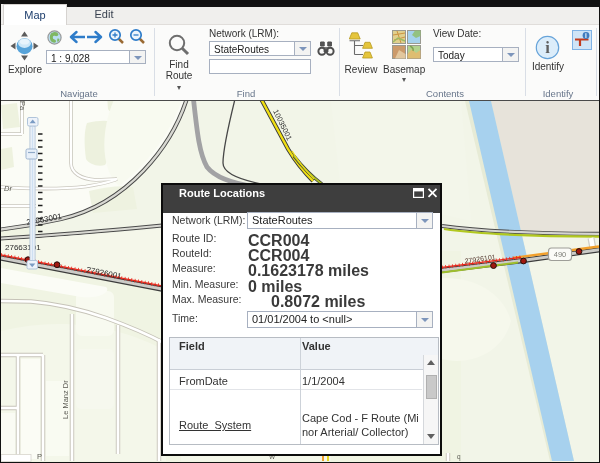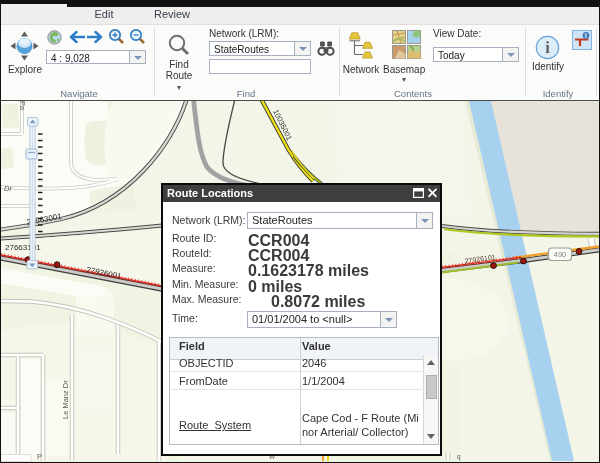--- a/index.html
+++ b/index.html
@@ -20,39 +20,39 @@
 .combo .cbtn { position:absolute; right:0; top:0; bottom:0; width:16px; background:#f3f3f2; border-left:1px solid #a7b0c0; }
 .rcombo { height:15px; font-size:10px; }
 .rcombo .ct { top:1.5px; }
 .rcombo .arr-dn { top:5px; }
 .arr-dn { position:absolute; width:0; height:0; border-left:4px solid transparent; border-right:4px solid transparent; border-top:4.5px solid #7d95bb; left:3.5px; top:6px; }
 .btxt { position:absolute; font-size:10px; color:#333; text-align:center; }
 
 #map { position:absolute; left:0; top:97px; width:598px; height:361px; }
 
 #dlg { position:absolute; left:160px; top:179px; width:281px; height:273px; background:#fff; border:2px solid #0c0c0c; }
-#dlg-title { position:absolute; left:0; top:0; right:0; height:17px; background:#3e3e3e; color:#fff; font-size:11px; font-weight:bold; line-height:17px; padding-left:4px; }
+#dlg-title { position:absolute; left:0; top:0; right:0; height:28px; background:#3e3e3e; color:#fff; font-size:11px; font-weight:bold; line-height:17px; padding-left:16px; }
 .dl { position:absolute; left:9px; font-size:10.5px; color:#3a3a3a; }
 .dv { position:absolute; left:85px; font-size:16px; color:#3a3a3a;font-weight:bold; }
 #dtable { position:absolute; left:6px; top:152px; width:270px; height:108px; border:1px solid #b7bcc3; background:#fff; }
-#dthead { position:absolute; left:0; top:0; right:0; height:22px; background:#f0f3f7; border-bottom:1px solid #c9ced6; font-size:11px; font-weight:bold; color:#333; }
+#dthead { position:absolute; left:0; top:0; right:0; height:32px; background:#f0f3f7; border-bottom:1px solid #c9ced6; font-size:11px; font-weight:bold; color:#333; }
 .trow { position:absolute; left:0; right:16px; height:17px; border-bottom:1px solid #e2e4e8; font-size:11px; color:#333; }
 .tc1 { position:absolute; left:9px; top:2px; }
 .tc2 { position:absolute; left:132px; top:2px; }
 #dscroll { position:absolute; right:0; top:17px; bottom:0; width:15px; background:#f6f6f6; border-left:1px solid #d5d8dc; }
 .sarr { position:absolute; left:3px; width:0; height:0; border-left:4px solid transparent; border-right:4px solid transparent; }
 </style>
 </head>
 <body>
 <div id="app">
 
   <div id="tabs">
     <div style="position:absolute;left:66px;top:0;width:532px;height:2.5px;background:#121212;"></div>
+    <div class="tab" id="tab-map">Map</div>
     <div class="tab" style="left:66px;width:74px;">Edit</div>
-    <div class="tab" style="left:140px;width:62px;">Review</div>
   </div>
 
   <div id="ribbon">
 
     <svg style="position:absolute;left:7px;top:4px;" width="33" height="34" viewBox="0 0 33 34">
       <polygon points="16.5,2.5 20,7.5 13,7.5" fill="#5c5c5c"></polygon>
       <polygon points="16.5,31.5 20,26.5 13,26.5" fill="#5c5c5c"></polygon>
       <polygon points="2.5,17 7.5,13.5 7.5,20.5" fill="#5c5c5c"></polygon>
       <polygon points="30.5,17 25.5,13.5 25.5,20.5" fill="#5c5c5c"></polygon>
       <circle cx="16.5" cy="17.2" r="8" fill="#57a3d9"></circle>
@@ -79,21 +79,21 @@
       <line x1="10.5" y1="10.5" x2="15" y2="15" stroke="#9a6a33" stroke-width="2.5"></line>
       <circle cx="7" cy="7" r="5.2" fill="#ecf4fb" stroke="#2e7cc9" stroke-width="1.7"></circle>
       <path d="M4.5,7 H9.5 M7,4.5 V9.5" stroke="#2e7cc9" stroke-width="1.3"></path>
     </svg>
     <svg style="position:absolute;left:128px;top:3px;" width="17" height="17" viewBox="0 0 17 17">
       <line x1="10.5" y1="10.5" x2="15" y2="15" stroke="#9a6a33" stroke-width="2.5"></line>
       <circle cx="7" cy="7" r="5.2" fill="#ecf4fb" stroke="#2e7cc9" stroke-width="1.7"></circle>
       <path d="M4.5,7 H9.5" stroke="#2e7cc9" stroke-width="1.3"></path>
     </svg>
     <div class="combo rcombo" style="left:45px;top:25px;width:100px;height:14px;">
-      <span class="ct">4 : 9,028</span>
+      <span class="ct">1 : 9,028</span>
       <span class="cbtn">
           <span class="arr-dn"></span>
         </span>
     </div>
     <div class="grplabel" style="left:38px;">Navigate</div>
     <div class="sep" style="left:153px;"></div>
 
     <svg style="position:absolute;left:166px;top:8px;" width="24" height="24" viewBox="0 0 24 24">
       <circle cx="10" cy="10" r="7.2" fill="none" stroke="#6e6e6e" stroke-width="2"></circle>
       <line x1="15.2" y1="15.2" x2="21" y2="21" stroke="#6e6e6e" stroke-width="3"></line>
@@ -117,21 +117,21 @@
     </svg>
     <div class="grplabel" style="left:205px;">Find</div>
     <div class="sep" style="left:338px;"></div>
 
     <svg style="position:absolute;left:346px;top:7px;" width="30" height="28" viewBox="0 0 30 28">
       <path d="M7.5,9 V22.5 M7.5,13.5 H16 M7.5,22.5 H16 M2.5,8.7 H13" stroke="#6a6a6a" stroke-width="1.1" fill="none"></path>
       <polygon points="4.8,0.8 10.7,0.8 13.2,7 2.3,7" fill="#e5c53c" stroke="#b89a20" stroke-width="0.8"></polygon>
       <polygon points="18,10.3 23,10.3 25.4,16.3 15.6,16.3" fill="#e5c53c" stroke="#b89a20" stroke-width="0.8"></polygon>
       <polygon points="18,20 23,20 25.4,26 15.6,26" fill="#e5c53c" stroke="#b89a20" stroke-width="0.8"></polygon>
     </svg>
-    <div class="btxt" style="left:340px;top:39px;width:40px;">Network</div>
+    <div class="btxt" style="left:340px;top:39px;width:40px;">Review</div>
     <svg style="position:absolute;left:391px;top:5px;" width="29" height="29" viewBox="0 0 29 29">
       <rect x="0.5" y="0.5" width="13" height="13" fill="#e0d08e" stroke="#9a9a90" stroke-width="1"></rect>
       <path d="M1,5 L13,3 M2,10 L13,7 M5,1 L9,13" stroke="#cc9440" stroke-width="1"></path>
       <path d="M1,12 L6,8 L13,11" stroke="#9dba62" stroke-width="1.5" fill="none"></path>
       <rect x="15.5" y="0.5" width="13" height="13" fill="#a5d2ec" stroke="#9a9a90" stroke-width="1"></rect>
       <path d="M15.5,0.5 H23 L20,5 L24,8 L28.5,6 V0.5 Z" fill="#8fbf6f" opacity="0.85"></path>
       <rect x="0.5" y="15.5" width="13" height="13" fill="#cb9a6a" stroke="#9a9a90" stroke-width="1"></rect>
       <path d="M13.5,15.5 V24 L7,20 L3,28.5 H13.5 Z" fill="#e2c79e"></path>
       <rect x="15.5" y="15.5" width="13" height="13" fill="#b2d28e" stroke="#9a9a90" stroke-width="1"></rect>
       <path d="M15.5,24 L20,19 L24,23 L28.5,20 V28.5 H15.5 Z" fill="#e8b86a" opacity="0.8"></path>
@@ -139,21 +139,21 @@
     </svg>
     <div class="btxt" style="left:382px;top:39px;width:42px;">Basemap</div>
     <div class="btxt" style="left:382px;top:50px;width:42px;color:#555;font-size:8px;">▾</div>
     <div class="rlab" style="left:432px;top:3px;">View Date:</div>
     <div class="combo rcombo" style="left:432px;top:22px;width:86px;">
       <span class="ct">Today</span>
       <span class="cbtn">
           <span class="arr-dn"></span>
         </span>
     </div>
-    <div class="grplabel" style="left:372px;text-align:center;">Contents</div>
+    <div class="grplabel" style="left:404px;text-align:center;">Contents</div>
     <div class="sep" style="left:524px;"></div>
 
     <svg style="position:absolute;left:534px;top:10px;" width="25" height="25" viewBox="0 0 25 25">
       <circle cx="12.5" cy="12.5" r="11.2" fill="#dcedfa" stroke="#66a3d9" stroke-width="1.2"></circle>
       <text x="12.5" y="18" font-family="Liberation Serif, serif" font-size="16.5" fill="#5f5f5f" text-anchor="middle" font-weight="bold">i</text>
     </svg>
     <div class="btxt" style="left:528px;top:36px;width:38px;">Identify</div>
     <svg style="position:absolute;left:571px;top:5px;" width="20" height="20" viewBox="0 0 20 20">
       <rect x="0.5" y="0.5" width="19" height="19" fill="#cfe4f7" stroke="#7fb2e5" stroke-width="1"></rect>
       <path d="M3,9.5 H16.5 M8,9.5 V16" stroke="#c23a1e" stroke-width="2.2"></path>
@@ -331,36 +331,32 @@
       <div class="dv" style="top:47px;">CCR004</div>
     <div class="dl" style="top:62px;">RouteId:</div>
       <div class="dv" style="top:62px;">CCR004</div>
     <div class="dl" style="top:77px;">Measure:</div>
       <div class="dv" style="top:77px;">0.1623178 miles</div>
     <div class="dl" style="top:93px;">Min. Measure:</div>
       <div class="dv" style="top:93px;">0 miles</div>
     <div class="dl" style="top:108px;">Max. Measure:</div>
       <div class="dv" style="top:108px;padding-left:23px;">0.8072 miles</div>
     <div class="dl" style="top:127px;">Time:</div>
-    <div class="combo" style="left:84px;top:126px;width:150px;">
+    <div class="combo" style="left:84px;top:126px;width:186px;">
       <span class="ct">01/01/2004 to &lt;null&gt;</span>
       <span class="cbtn">
           <span class="arr-dn"></span>
         </span>
     </div>
     <div id="dtable">
       <div style="position:absolute;left:130px;top:0;bottom:0;width:1px;background:#cdd2d9;z-index:3;"></div>
       <div id="dthead">
         <span style="position:absolute;left:9px;top:2px;">Field</span>
         <span style="position:absolute;left:132px;top:2px;">Value</span>
       </div>
-      <div class="trow" style="top:17px;">
-          <span class="tc1">OBJECTID</span>
-          <span class="tc2">2046</span>
-        </div>
       <div class="trow" style="top:35px;">
           <span class="tc1">FromDate</span>
           <span class="tc2">1/1/2004</span>
         </div>
       <div class="trow" style="top:71px;height:36px;border-bottom:none;">
           <span class="tc1" style="top:10px;text-decoration:underline;">Route_System</span>
           <span class="tc2" style="top:2px;line-height:14px;">Cape Cod - F Route (Mi<br>nor Arterial/ Collector)</span>
         </div>
       <div id="dscroll">
         <span class="sarr" style="top:5px;border-bottom:5px solid #606060;"></span>

